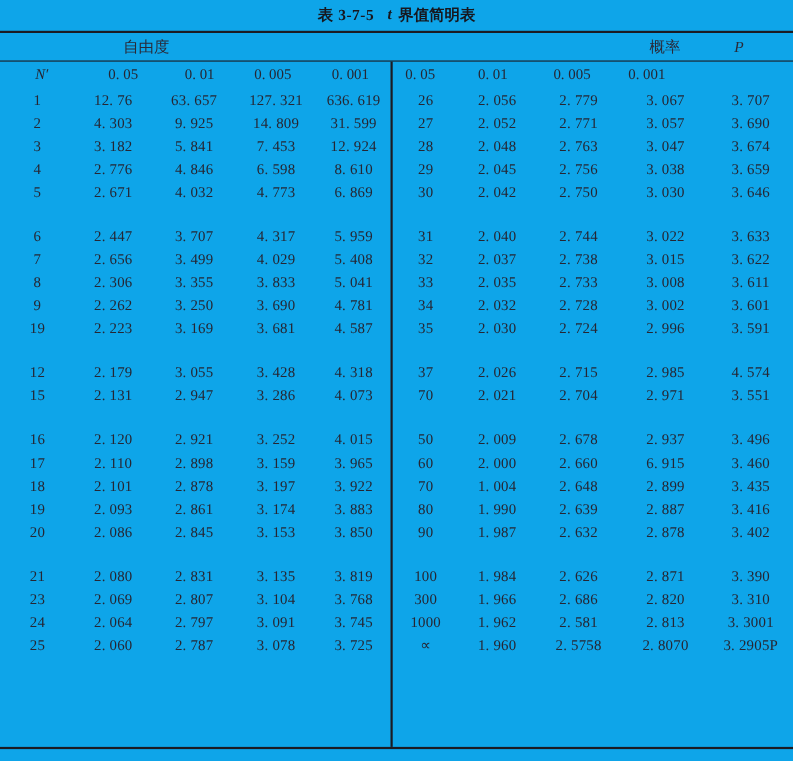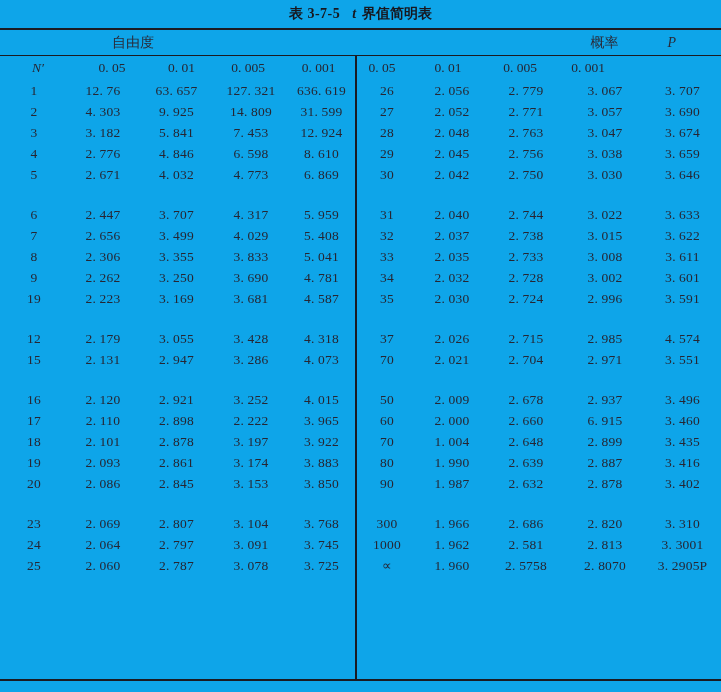--- a/index.html
+++ b/index.html
@@ -247,21 +247,21 @@
             <span class="cell R0">50</span>
             <span class="cell R1">2. 009</span>
             <span class="cell R2">2. 678</span>
             <span class="cell R3">2. 937</span>
             <span class="cell R4">3. 496</span>
           </div>
           <div class="row">
             <span class="cell L0">17</span>
             <span class="cell L1">2. 110</span>
             <span class="cell L2">2. 898</span>
-            <span class="cell L3">2. 222</span>
+            <span class="cell L3">3. 159</span>
             <span class="cell L4">3. 965</span>
             <span class="cell R0">60</span>
             <span class="cell R1">2. 000</span>
             <span class="cell R2">2. 660</span>
             <span class="cell R3">6. 915</span>
             <span class="cell R4">3. 460</span>
           </div>
           <div class="row">
             <span class="cell L0">18</span>
             <span class="cell L1">2. 101</span>
@@ -294,20 +294,32 @@
             <span class="cell L4">3. 850</span>
             <span class="cell R0">90</span>
             <span class="cell R1">1. 987</span>
             <span class="cell R2">2. 632</span>
             <span class="cell R3">2. 878</span>
             <span class="cell R4">3. 402</span>
           </div>
         </div>
         <div class="group">
           <div class="row">
+            <span class="cell L0">21</span>
+            <span class="cell L1">2. 080</span>
+            <span class="cell L2">2. 831</span>
+            <span class="cell L3">3. 135</span>
+            <span class="cell L4">3. 819</span>
+            <span class="cell R0">100</span>
+            <span class="cell R1">1. 984</span>
+            <span class="cell R2">2. 626</span>
+            <span class="cell R3">2. 871</span>
+            <span class="cell R4">3. 390</span>
+          </div>
+          <div class="row">
             <span class="cell L0">23</span>
             <span class="cell L1">2. 069</span>
             <span class="cell L2">2. 807</span>
             <span class="cell L3">3. 104</span>
             <span class="cell L4">3. 768</span>
             <span class="cell R0">300</span>
             <span class="cell R1">1. 966</span>
             <span class="cell R2">2. 686</span>
             <span class="cell R3">2. 820</span>
             <span class="cell R4">3. 310</span>

